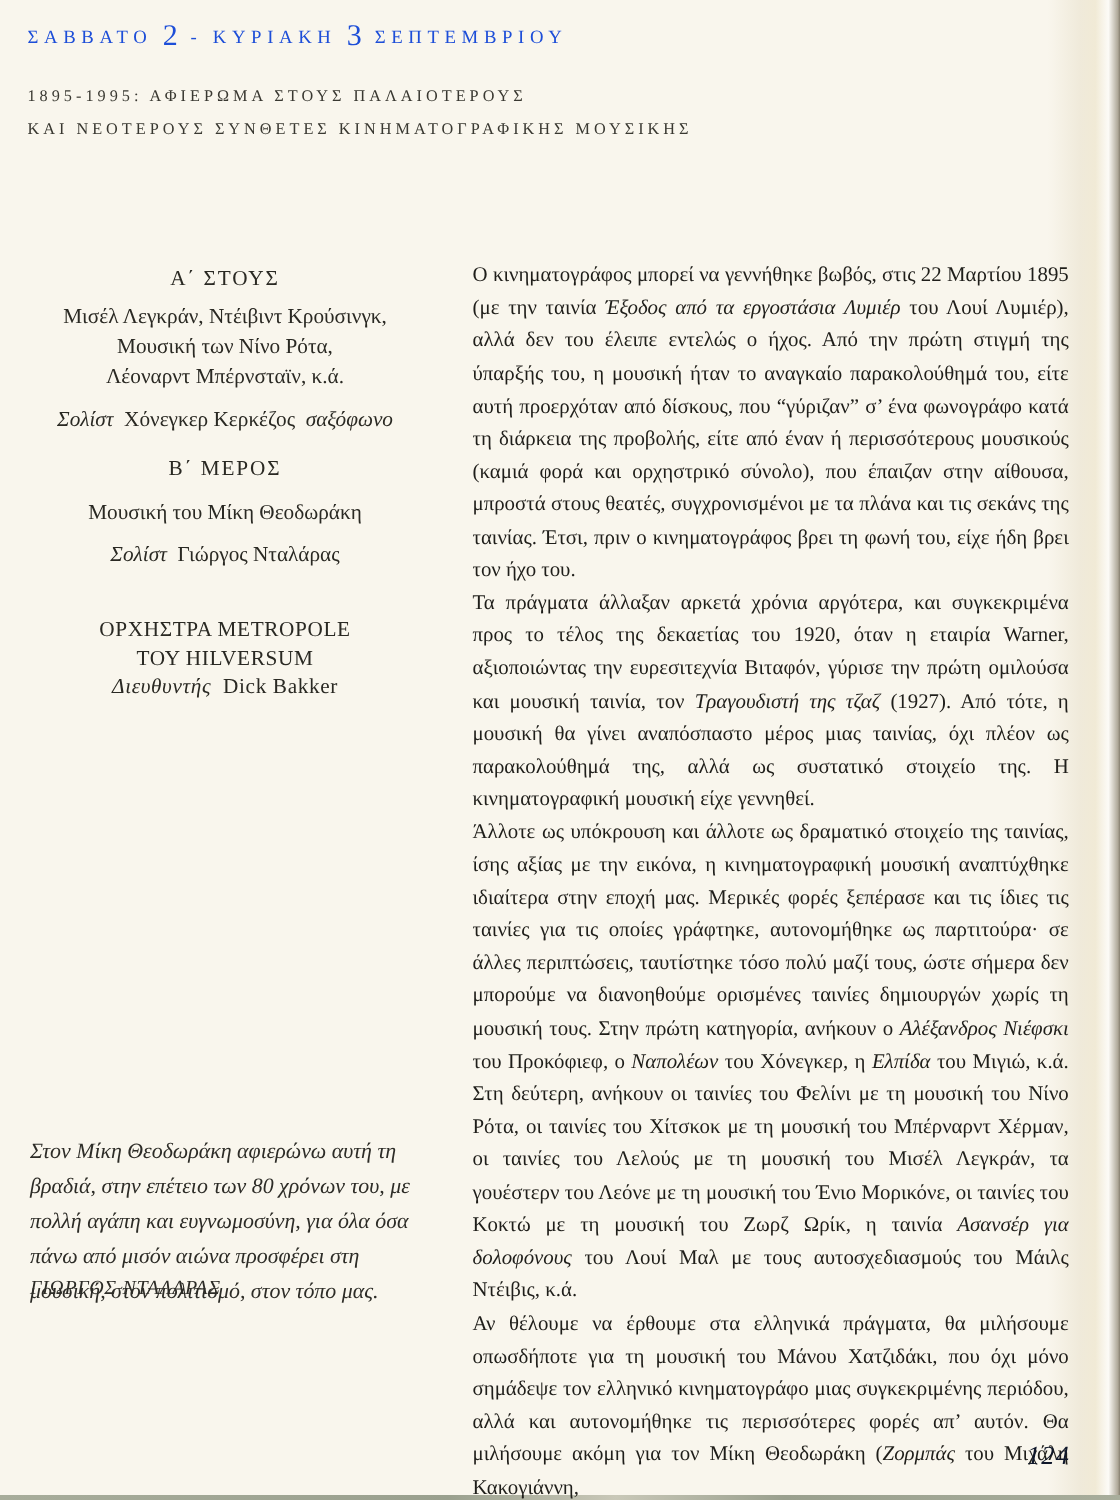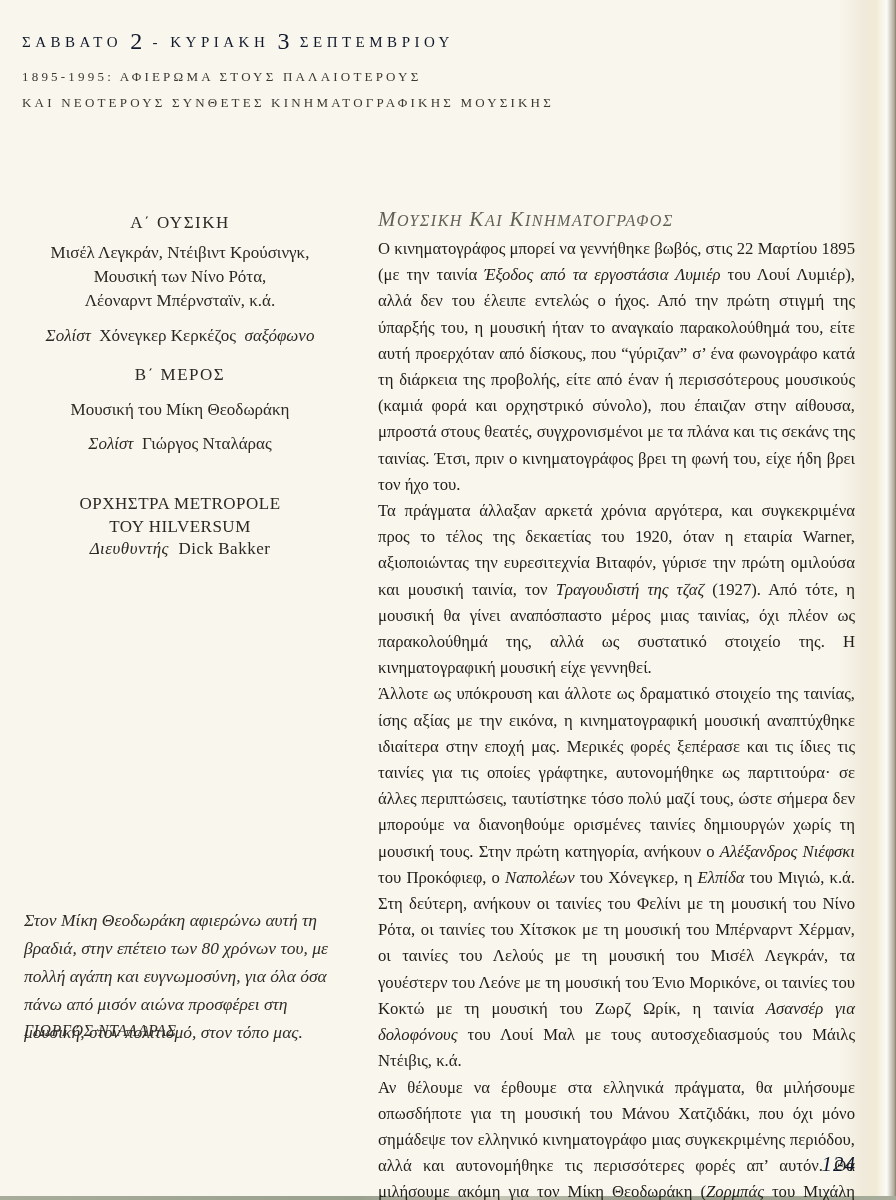--- a/index.html
+++ b/index.html
@@ -19,22 +19,22 @@
       rgba(255,255,255,0.55) 84%,
       rgba(162,155,138,0.85) 97%,
       rgba(120,113,96,0.9) 100%);
   }
   .edge-bottom{
     position:absolute;left:0;bottom:0;width:100%;height:4px;pointer-events:none;
     background:linear-gradient(to right,#a8ad9b 0%,#9aa08e 40%,#c9c8b8 55%,#9aa08e 70%,#a8ad9b 100%);
   }
   
   .date-line{
-    position:absolute;left:22px;top:28px;
-    font-size:15px;letter-spacing:4.5px;color:#0f172a;
+    position:absolute;left:22px;top:16px;
+    font-size:15px;letter-spacing:4.5px;color:#1d4ed8;
     white-space:nowrap;
   }
   .date-line .date-num{font-size:24px;letter-spacing:2px;vertical-align:-2px;}
   .page-title{
     position:absolute;left:22px;top:64px;width:700px;
     font-size:13px;line-height:26px;letter-spacing:3.2px;
     color:#393831;white-space:nowrap;
   }
   
   .program{position:absolute;left:18px;top:0;width:324px;text-align:center;font-size:17px;color:#2a2923;}
@@ -77,21 +77,21 @@
 <div class="edge-right"></div>
 <div class="edge-bottom"></div>
 
 <div class="date-line" id="date-line"><span>ΣΑΒΒΑΤΟ </span><span class="date-num">2</span><span> - ΚΥΡΙΑΚΗ </span><span class="date-num">3</span><span> ΣΕΠΤΕΜΒΡΙΟΥ</span></div>
 <div class="page-title">
   <div>1895-1995: ΑΦΙΕΡΩΜΑ ΣΤΟΥΣ ΠΑΛΑΙΟΤΕΡΟΥΣ</div>
   <div>ΚΑΙ ΝΕΟΤΕΡΟΥΣ ΣΥΝΘΕΤΕΣ ΚΙΝΗΜΑΤΟΓΡΑΦΙΚΗΣ ΜΟΥΣΙΚΗΣ</div>
 </div>
 
 <div class="program">
-  <div class="prog-head" style="top:213px">Α΄ ΟΥΣΙΚΗ</div>
+  <div class="prog-head" style="top:213px">Α΄ ΣΤΟΥΣ</div>
   <div class="prog-lines" style="top:241px" id="part-a-lines">
       <div class="prog-line">Μισέλ Λεγκράν, Ντέιβιντ Κρούσινγκ,</div>
       <div class="prog-line">Μουσική των Νίνο Ρότα,</div>
       <div class="prog-line">Λέοναρντ Μπέρνσταϊν, κ.ά.</div>
     </div>
   <div class="soloist" style="top:326px">
     <span class="ital">Σολίστ</span>&nbsp;
     <span>Χόνεγκερ Κερκέζος</span>&nbsp;
     <span class="ital">σαξόφωνο</span>
   </div>
@@ -108,21 +108,20 @@
       <span class="dir-label">Διευθυντής</span>&nbsp;
       <span>Dick Bakker</span>
     </div>
   </div>
 </div>
 
 <div class="dedication">Στον Μίκη Θεοδωράκη αφιερώνω αυτή τη βραδιά, στην επέτειο των 80 χρόνων του, με πολλή αγάπη και ευγνωμοσύνη, για όλα όσα πάνω από μισόν αιώνα προσφέρει στη μουσική, στον πολιτισμό, στον τόπο μας.</div>
 <div class="signature">ΓΙΩΡΓΟΣ ΝΤΑΛΑΡΑΣ</div>
 
 <div class="article">
-  <div class="article-heading" id="article-heading"><span class="lead">Μ</span><span class="rest">ΟΥΣΙΚΗ</span> <span class="lead">Κ</span><span class="rest">ΑΙ</span> <span class="lead">Κ</span><span class="rest">ΙΝΗΜΑΤΟΓΡΑΦΟΣ</span></div>
   <div class="article-body" id="article-body">
       <p><span>Ο κινηματογράφος μπορεί να γεννήθηκε βωβός, στις 22 Μαρτίου 1895 (με την ταινία </span><i>Έξοδος από τα εργοστάσια Λυμιέρ</i><span> του Λουί Λυμιέρ), αλλά δεν του έλειπε εντελώς ο ήχος. Από την πρώτη στιγμή της ύπαρξής του, η μουσική ήταν το αναγκαίο παρακολούθημά του, είτε αυτή προερχόταν από δίσκους, που “γύριζαν” σ’ ένα φωνογράφο κατά τη διάρκεια της προβολής, είτε από έναν ή περισσότερους μουσικούς (καμιά φορά και ορχηστρικό σύνολο), που έπαιζαν στην αίθουσα, μπροστά στους θεατές, συγχρονισμένοι με τα πλάνα και τις σεκάνς της ταινίας. Έτσι, πριν ο κινηματογράφος βρει τη φωνή του, είχε ήδη βρει τον ήχο του.</span></p>
       <p><span>Τα πράγματα άλλαξαν αρκετά χρόνια αργότερα, και συγκεκριμένα προς το τέλος της δεκαετίας του 1920, όταν η εταιρία Warner, αξιοποιώντας την ευρεσιτεχνία Βιταφόν, γύρισε την πρώτη ομιλούσα και μουσική ταινία, τον </span><i>Τραγουδιστή της τζαζ</i><span> (1927). Από τότε, η μουσική θα γίνει αναπόσπαστο μέρος μιας ταινίας, όχι πλέον ως παρακολούθημά της, αλλά ως συστατικό στοιχείο της. Η κινηματογραφική μουσική είχε γεννηθεί.</span></p>
       <p><span>Άλλοτε ως υπόκρουση και άλλοτε ως δραματικό στοιχείο της ταινίας, ίσης αξίας με την εικόνα, η κινηματογραφική μουσική αναπτύχθηκε ιδιαίτερα στην εποχή μας. Μερικές φορές ξεπέρασε και τις ίδιες τις ταινίες για τις οποίες γράφτηκε, αυτονομήθηκε ως παρτιτούρα· σε άλλες περιπτώσεις, ταυτίστηκε τόσο πολύ μαζί τους, ώστε σήμερα δεν μπορούμε να διανοηθούμε ορισμένες ταινίες δημιουργών χωρίς τη μουσική τους. Στην πρώτη κατηγορία, ανήκουν ο </span><i>Αλέξανδρος Νιέφσκι</i><span> του Προκόφιεφ, ο </span><i>Ναπολέων</i><span> του Χόνεγκερ, η </span><i>Ελπίδα</i><span> του Μιγιώ, κ.ά. Στη δεύτερη, ανήκουν οι ταινίες του Φελίνι με τη μουσική του Νίνο Ρότα, οι ταινίες του Χίτσκοκ με τη μουσική του Μπέρναρντ Χέρμαν, οι ταινίες του Λελούς με τη μουσική του Μισέλ Λεγκράν, τα γουέστερν του Λεόνε με τη μουσική του Ένιο Μορικόνε, οι ταινίες του Κοκτώ με τη μουσική του Ζωρζ Ωρίκ, η ταινία </span><i>Ασανσέρ για δολοφόνους</i><span> του Λουί Μαλ με τους αυτοσχεδιασμούς του Μάιλς Ντέιβις, κ.ά.</span></p>
       <p><span>Αν θέλουμε να έρθουμε στα ελληνικά πράγματα, θα μιλήσουμε οπωσδήποτε για τη μουσική του Μάνου Χατζιδάκι, που όχι μόνο σημάδεψε τον ελληνικό κινηματογράφο μιας συγκεκριμένης περιόδου, αλλά και αυτονομήθηκε τις περισσότερες φορές απ’ αυτόν. Θα μιλήσουμε ακόμη για τον Μίκη Θεοδωράκη (</span><i>Ζορμπάς</i><span> του Μιχάλη Κακογιάννη, </span></p>
     </div>
 </div>
 
 <div class="page-number">124</div>
 

